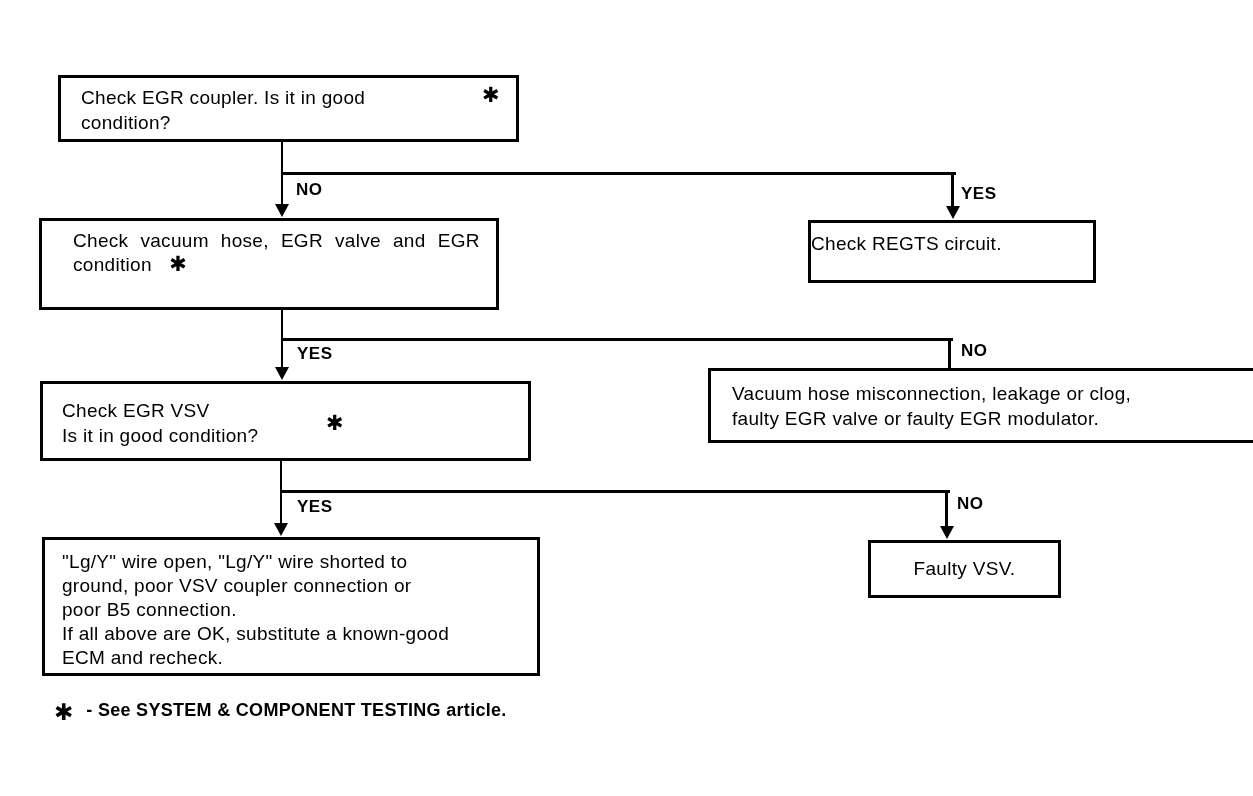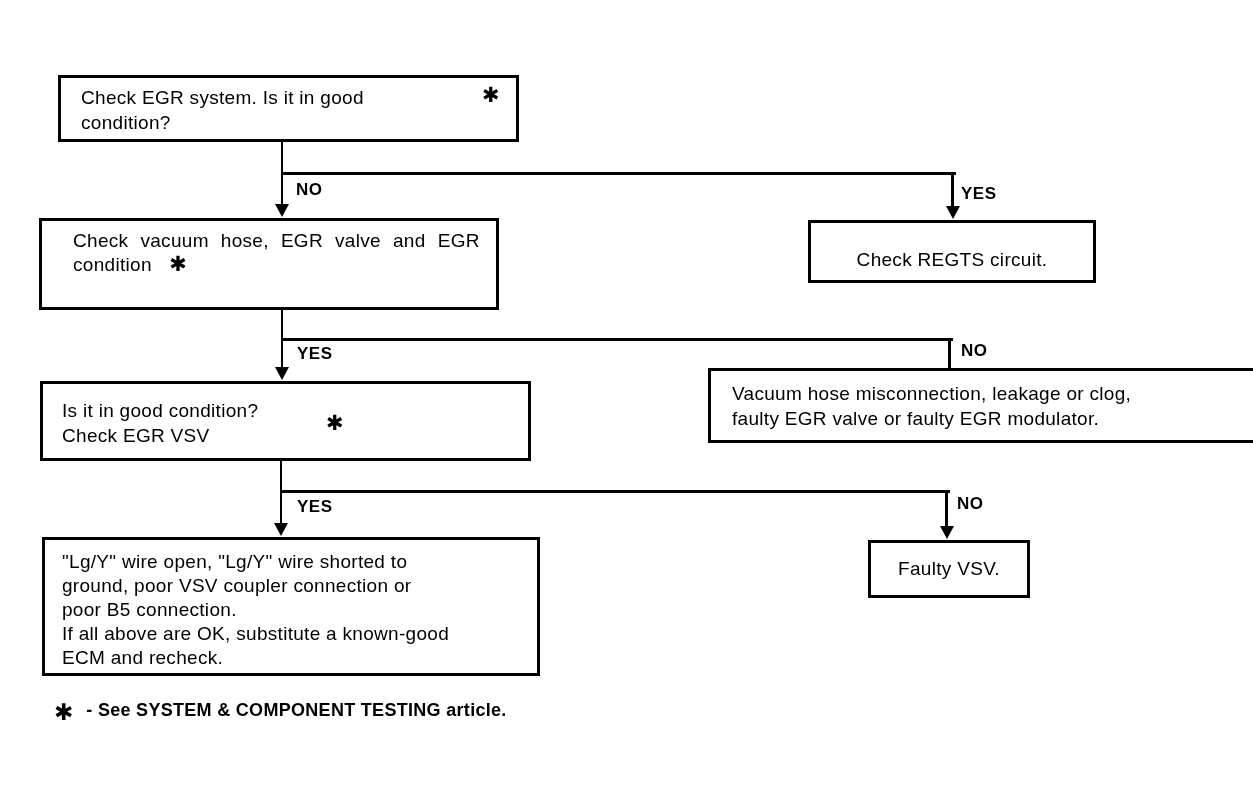--- a/index.html
+++ b/index.html
@@ -31,56 +31,56 @@
   .footnote-text{
     font-size:18px;font-weight:bold;letter-spacing:0.3px;margin-left:13px;
   }
 </style>
 </head>
 <body>
 
 <div class="canvas">
 
   <div class="box" style="left:58px;top:75px;width:461px;height:67px;padding:7px 14px 0 20px;">
-    <span class="pre">Check EGR system. Is it in good
+    <span class="pre">Check EGR coupler. Is it in good
 condition?</span>
     <span class="star" style="position:absolute;right:16px;top:6px;">✱</span>
   </div>
 
   <div class="vline" style="left:281px;top:142px;width:2px;height:64px;"></div>
   <div class="hline" style="left:281px;top:172px;width:675px;height:3px;"></div>
   <div class="vline" style="left:951px;top:172px;width:3px;height:35px;"></div>
   <div class="arrowhead" style="left:275px;top:204px;"></div>
   <div class="arrowhead" style="left:946px;top:206px;"></div>
   <div class="branch-label" style="left:296px;top:180px;">NO</div>
   <div class="branch-label" style="left:961px;top:184px;">YES</div>
 
   <div class="box" style="left:39px;top:218px;width:460px;height:92px;padding:8px 0 0 31px;line-height:24px;">
     <div class="justify-line">Check vacuum hose, EGR valve and EGR</div>
     <div>
       <span>condition</span>
       <span class="star" style="margin-left:12px;">✱</span>
     </div>
   </div>
 
-  <div class="box" style="left:808px;top:220px;width:288px;height:63px;padding-top:24px;text-align:center;">
+  <div class="box" style="left:808px;top:220px;width:288px;height:63px;padding-top:8px;">
     <span>Check REGTS circuit.</span>
   </div>
 
   <div class="vline" style="left:281px;top:310px;width:2px;height:58px;"></div>
   <div class="hline" style="left:281px;top:338px;width:672px;height:3px;"></div>
   <div class="vline" style="left:948px;top:338px;width:3px;height:33px;"></div>
   <div class="arrowhead" style="left:275px;top:367px;"></div>
   <div class="arrowhead" style="left:943px;top:370px;"></div>
   <div class="branch-label" style="left:297px;top:344px;">YES</div>
   <div class="branch-label" style="left:961px;top:341px;">NO</div>
 
   <div class="box" style="left:40px;top:381px;width:491px;height:80px;padding:14px 0 0 19px;">
+    <div>Check EGR VSV</div>
     <div>Is it in good condition?</div>
-    <div>Check EGR VSV</div>
     <span class="star" style="position:absolute;left:283px;top:28px;">✱</span>
   </div>
 
   <div class="box" style="left:708px;top:368px;width:616px;height:75px;padding:10px 0 16px 21px;">
     <span class="pre">Vacuum hose misconnection, leakage or clog,
 faulty EGR valve or faulty EGR modulator.</span>
   </div>
 
   <div class="vline" style="left:280px;top:461px;width:2px;height:62px;"></div>
   <div class="hline" style="left:280px;top:490px;width:670px;height:3px;"></div>
@@ -91,21 +91,21 @@
   <div class="branch-label" style="left:957px;top:494px;">NO</div>
 
   <div class="box" style="left:42px;top:537px;width:498px;height:139px;padding:10px 0 0 17px;line-height:24px;">
     <span class="pre">"Lg/Y" wire open, "Lg/Y" wire shorted to
 ground, poor VSV coupler connection or
 poor B5 connection.
 If all above are OK, substitute a known-good
 ECM and recheck.</span>
   </div>
 
-  <div class="box" style="left:868px;top:540px;width:162px;height:58px;padding-top:13px;text-align:center;">
+  <div class="box" style="left:868px;top:540px;width:193px;height:58px;padding-top:13px;text-align:center;">
     <span>Faulty VSV.</span>
   </div>
 
   <div class="footnote">
     <span class="star">✱</span>
     <span class="footnote-text">- See SYSTEM &amp; COMPONENT TESTING article.</span>
   </div>
 
 </div>
 

